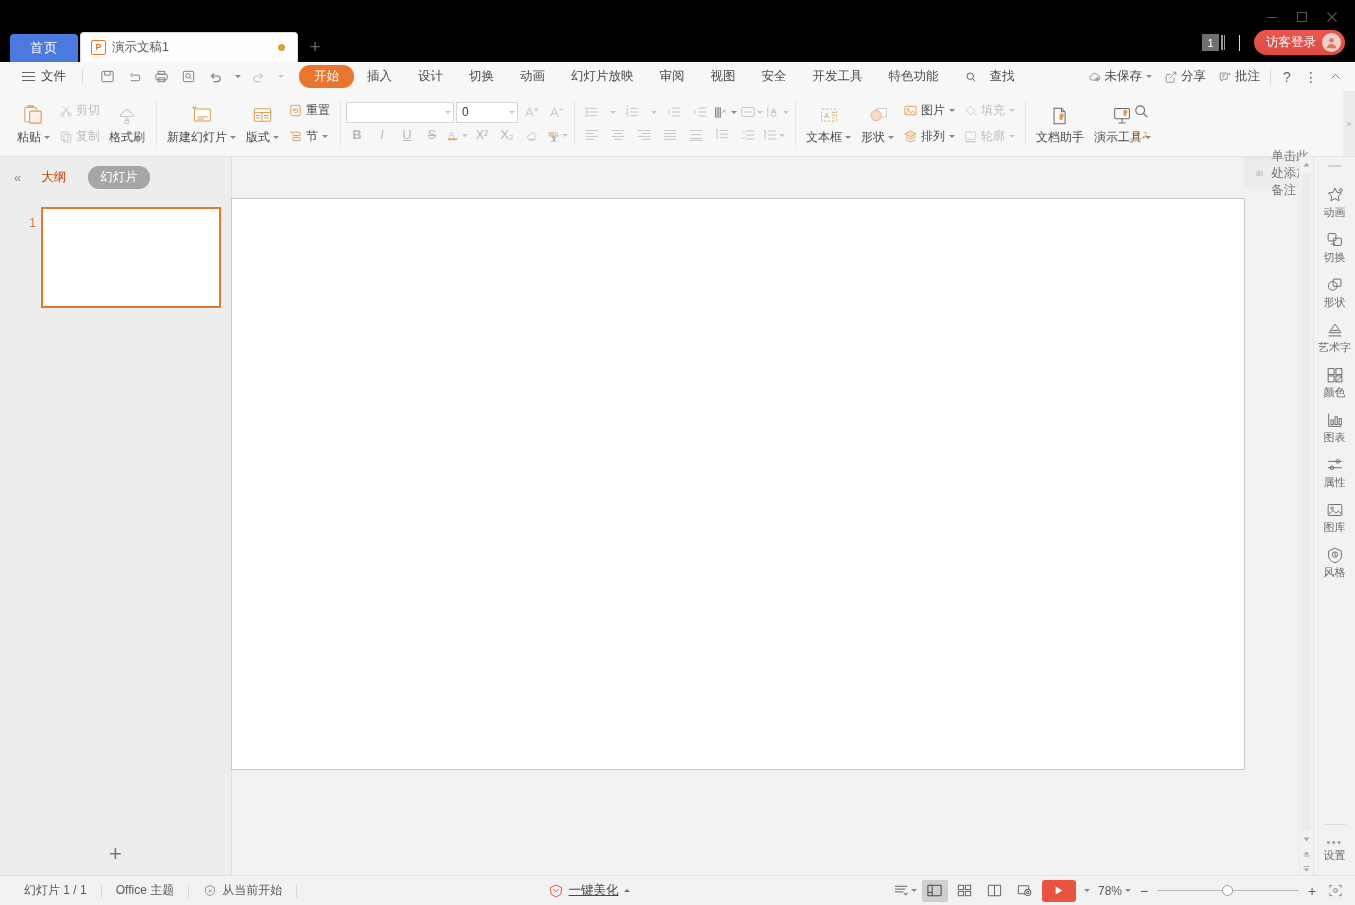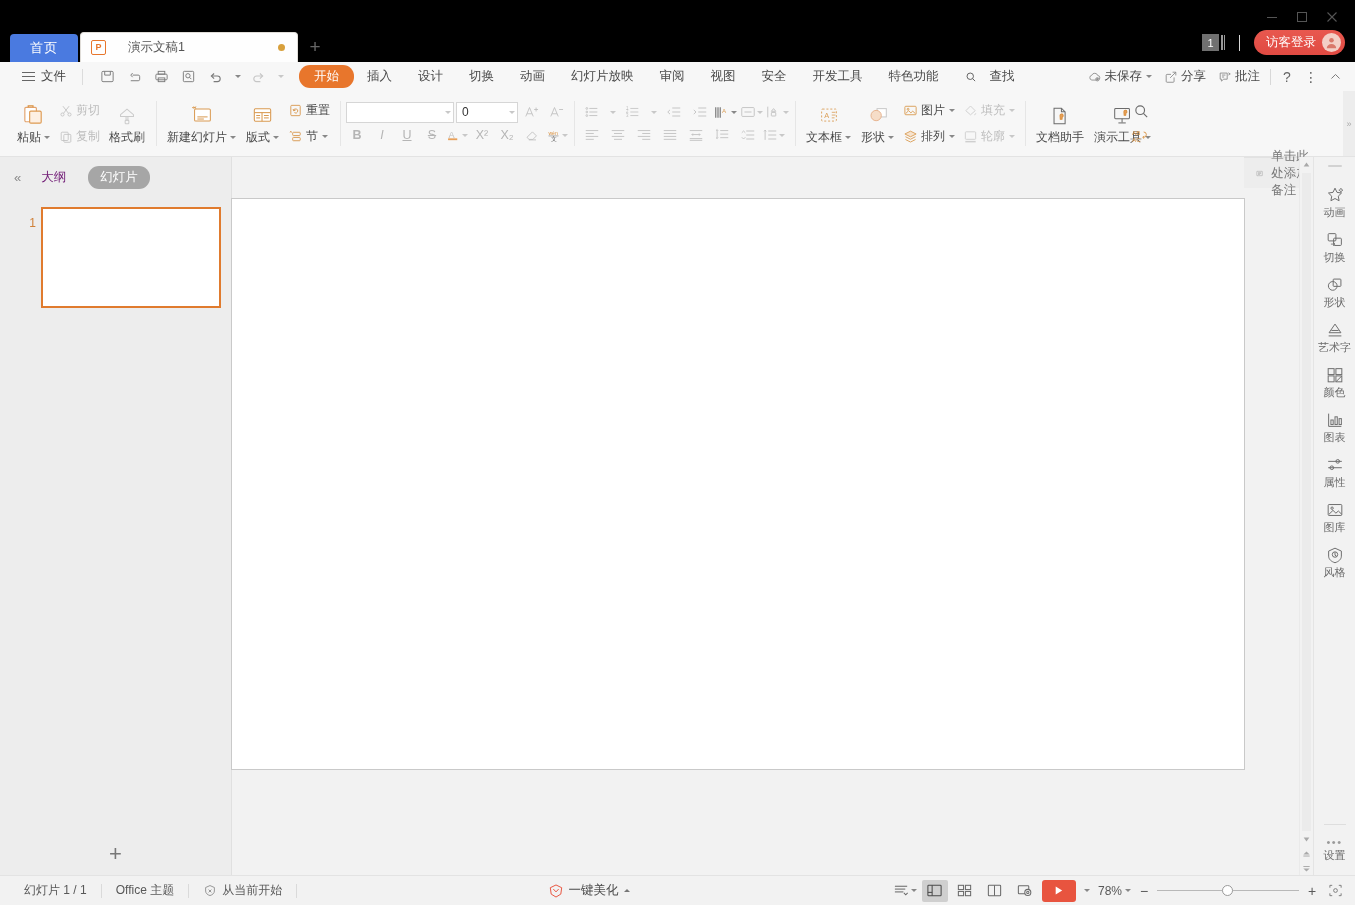--- a/index.html
+++ b/index.html
@@ -31,21 +31,21 @@
     border: 1px solid #e0ddd8; border-bottom: none;
     border-radius: 4px 4px 0 0;
     display: flex; align-items: center; padding: 0 8px 0 10px; gap: 6px;
     position: relative;
   }
   .tab-doc .ppt-icon {
     width: 15px; height: 15px; border: 1.5px solid #e8762c; border-radius: 2px;
     color: #e8762c; font-size: 9px; font-weight: bold;
     display: flex; align-items: center; justify-content: center; line-height: 1;
   }
-  .tab-doc .tab-label { font-size: 12.5px; color: #555; flex: 1; margin-left: 16px; }
+  .tab-doc .tab-label { font-size: 12.5px; color: #555; flex: 1; }
   .tab-doc .dot { width: 7px; height: 7px; border-radius: 50%; background: #d8a03c; margin-right: 4px; }
   .tab-new {
     width: 34px; height: 30px; display: flex; align-items: center; justify-content: center;
     font-size: 19px; color: #666; font-weight: 300;
   }
   .win-controls {
     position: absolute; right: 8px; top: 6px; display: flex; gap: 0px;
   }
   .win-btn { width: 30px; height: 22px; display: flex; align-items: center; justify-content: center; color: #666; }
   .win-btn svg { display: block; }
@@ -140,21 +140,21 @@
   
   .body { flex: 1; display: flex; position: relative; background: #f2f2f2; }
 
   
   .leftpanel {
     width: 232px; background: #ededed; display: flex; flex-direction: column;
     border-right: 1px solid #e0e0e0; position: relative;
   }
   .lp-head { height: 40px; display: flex; align-items: center; gap: 10px; padding-left: 14px; }
   .lp-collapse { color: #8a8a8a; font-size: 13px; letter-spacing: -2px; }
-  .lp-tab { font-size: 12.5px; color: #701a75; padding: 3px 12px; border-radius: 11px; }
+  .lp-tab { font-size: 12.5px; color: #c2410c; padding: 3px 12px; border-radius: 11px; }
   .lp-tab.active { background: #a6a6a6; color: #fff; }
   .lp-list { flex: 1; padding-top: 5px; position: relative; }
   .slide-item { display: flex; align-items: flex-start; gap: 5px; padding-left: 24px; }
   .slide-num { font-size: 12px; color: #d08139; width: 12px; text-align: right; padding-top: 14px; }
   .slide-thumb {
     width: 180px; height: 101px; background: #fff; border: 2px solid #e07b2e; margin-top: 5px;
   }
   .lp-foot { height: 42px; display: flex; align-items: center; justify-content: center; }
   .plus-btn { font-size: 22px; color: #777; font-weight: 300; line-height: 1; }
 
@@ -192,21 +192,21 @@
   .rr-dots { letter-spacing: 1.5px; color: #9a9a9a; font-size: 11px; line-height: 1; }
 
   
   .statusbar {
     height: 30px; background: #f2f2f2; border-top: 1px solid #e3e3e3;
     display: flex; align-items: center; position: relative; padding: 0 10px;
   }
   .sb-item { font-size: 12px; color: #585858; padding: 0 14px; display: flex; align-items: center; gap: 5px; }
   .sb-sep { width: 1px; height: 14px; background: #dadada; }
   .sb-center { position: absolute; left: 50%; transform: translateX(-130px); display: flex; align-items: center; gap: 6px; }
-  .beautify { display: flex; align-items: center; gap: 5px; font-size: 12.5px; color: #4a4a4a; }
+  .beautify { display: flex; align-items: center; gap: 5px; font-size: 12.5px; color: #4a4a4a; text-decoration: underline; }
   .sb-right { position: absolute; right: 10px; display: flex; align-items: center; gap: 4px; }
   .view-btn { width: 26px; height: 22px; display: flex; align-items: center; justify-content: center; color: #6a6a6a; }
   .view-btn.active { background: #cfcfcf; border-radius: 2px; }
   .play-btn {
     width: 34px; height: 22px; background: #e8543f; border-radius: 3px;
     display: flex; align-items: center; justify-content: center;
   }
   .zoom-label { font-size: 12px; color: #585858; display: flex; align-items: center; gap: 3px; }
   .zoom-track { width: 142px; height: 14px; position: relative; display: flex; align-items: center; }
   .zoom-line { position: absolute; left: 0; right: 0; height: 1px; background: #b8b8b8; }

